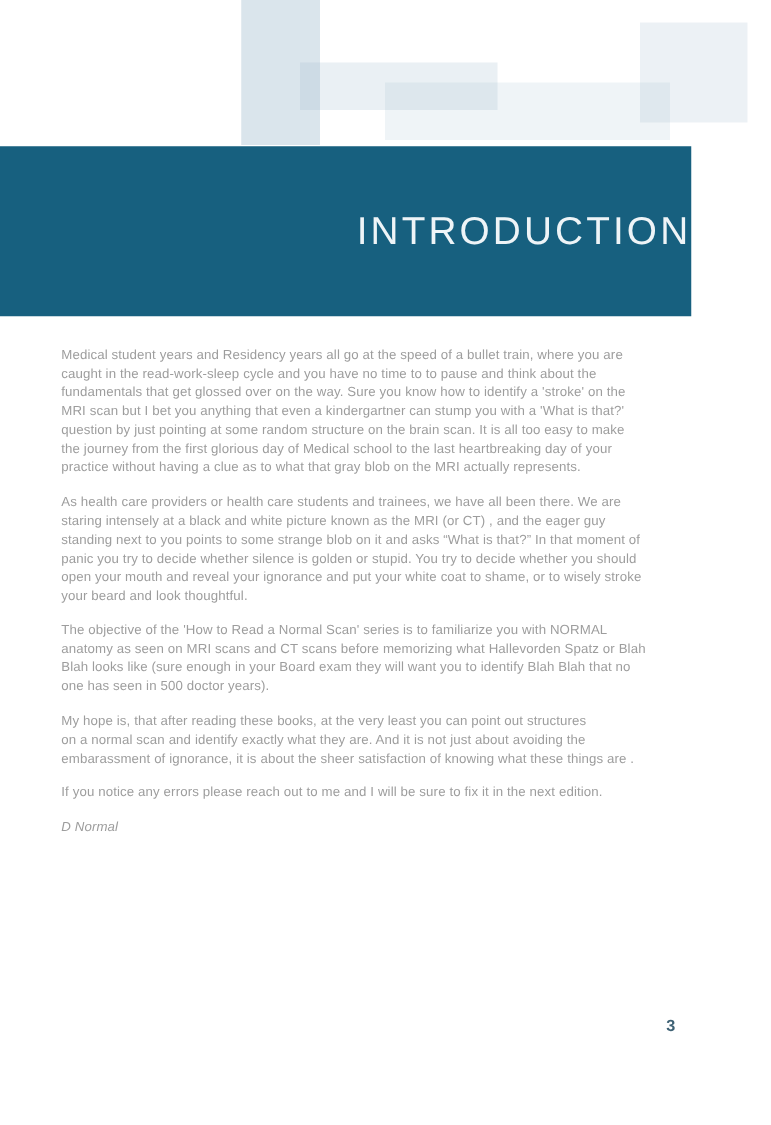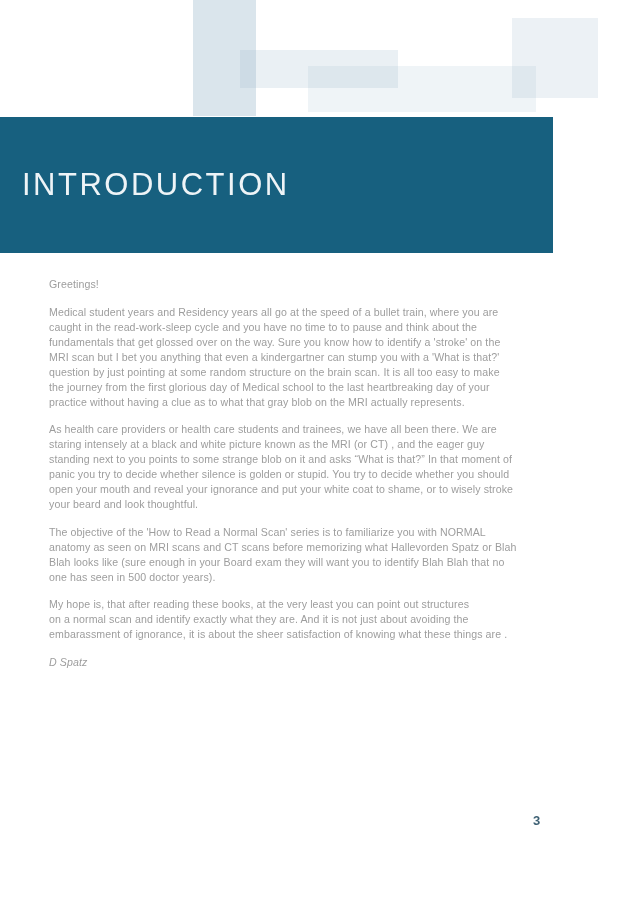--- a/index.html
+++ b/index.html
@@ -20,20 +20,21 @@
   
   .banner {
     position: absolute;
     left: 0; top: 117px;
     width: 553px; height: 136px;
     background: var(--banner, #17607f);
     display: flex;
     align-items: center;
     box-sizing: border-box;
     padding-left: 22px;
+    justify-content: flex-end;
   }
   .banner h1 {
     margin: 0;
     font-size: 31px;
     font-weight: 300;
     letter-spacing: 2.5px;
     color: var(--title-text, #eef4f7);
     font-family: "Liberation Sans", sans-serif;
   }
   
@@ -68,39 +69,39 @@
   <div class="deco deco-vbar"></div>
   <div class="deco deco-band1"></div>
   <div class="deco deco-band2"></div>
   <div class="deco deco-square"></div>
 
   <div class="banner">
     <h1>INTRODUCTION</h1>
   </div>
 
   <div class="content">
-    <p>Greetings!</p>
     <p>Medical student years and Residency years all go at the speed of a bullet train, where you are
 caught in the read-work-sleep cycle and you have no time to to pause and think about the
 fundamentals that get glossed over on the way. Sure you know how to identify a 'stroke' on the
 MRI scan but I bet you anything that even a kindergartner can stump you with a 'What is that?'
 question by just pointing at some random structure on the brain scan. It is all too easy to make
 the journey from the first glorious day of Medical school to the last heartbreaking day of your
 practice without having a clue as to what that gray blob on the MRI actually represents.</p>
     <p>As health care providers or health care students and trainees, we have all been there. We are
 staring intensely at a black and white picture known as the MRI (or CT) , and the eager guy
 standing next to you points to some strange blob on it and asks “What is that?” In that moment of
 panic you try to decide whether silence is golden or stupid. You try to decide whether you should
 open your mouth and reveal your ignorance and put your white coat to shame, or to wisely stroke
 your beard and look thoughtful.</p>
     <p>The objective of the 'How to Read a Normal Scan' series is to familiarize you with NORMAL
 anatomy as seen on MRI scans and CT scans before memorizing what Hallevorden Spatz or Blah
 Blah looks like (sure enough in your Board exam they will want you to identify Blah Blah that no
 one has seen in 500 doctor years).</p>
     <p>My hope is, that after reading these books, at the very least you can point out structures
 on a normal scan and identify exactly what they are. And it is not just about avoiding the
 embarassment of ignorance, it is about the sheer satisfaction of knowing what these things are .</p>
-    <p class="signature">D Spatz</p>
+    <p>If you notice any errors please reach out to me and I will be sure to fix it in the next edition.</p>
+    <p class="signature">D Normal</p>
   </div>
 
   <div class="page-number">3</div>
 
 </div>
 
 </body></html>

